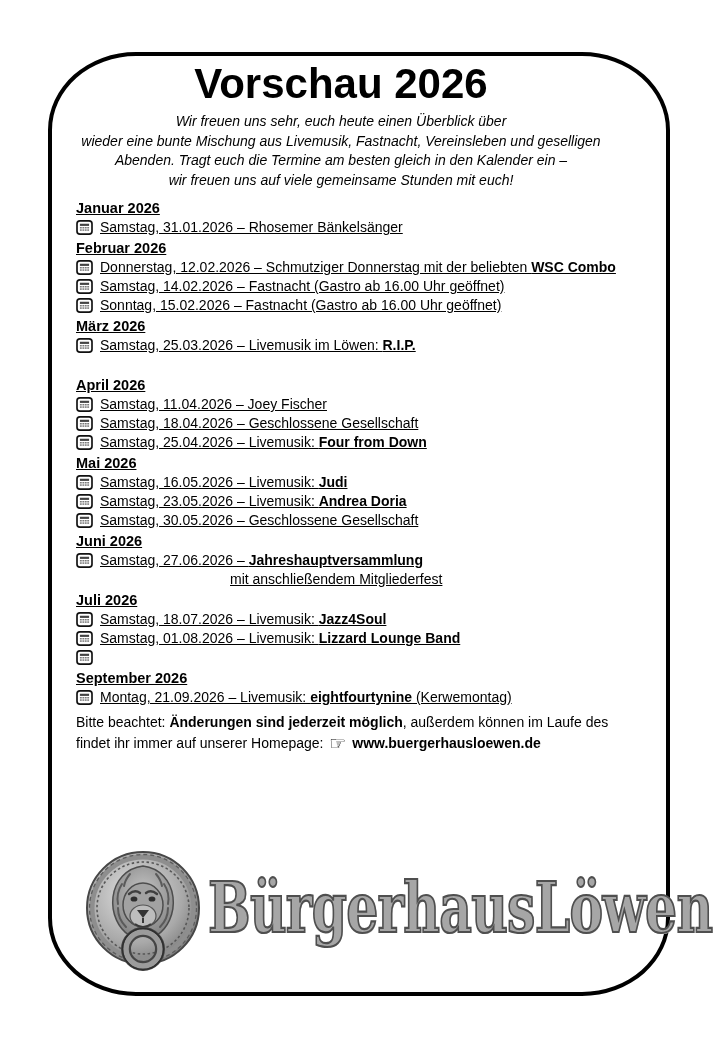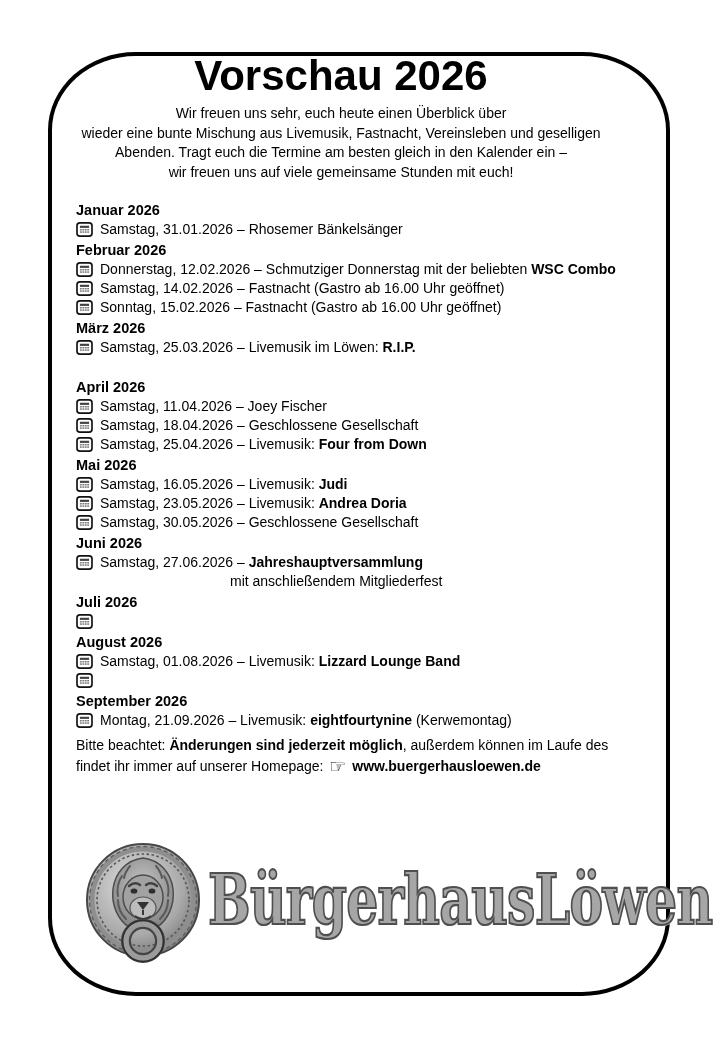--- a/index.html
+++ b/index.html
@@ -6,29 +6,29 @@
   body{
     width:720px;height:1040px;position:relative;overflow:hidden;
     font-family:"Liberation Sans",sans-serif;color:#000;
     -webkit-font-smoothing:antialiased;
   }
   .frame{
     position:absolute;left:48px;top:52px;width:622px;height:944px;
     border:4.5px solid #000;border-radius:88px / 78px;box-sizing:border-box;
     background:#fff;
   }
-  .content{position:absolute;left:48px;top:44px;width:586px;}
+  .content{position:absolute;left:48px;top:52px;width:586px;}
   h1.title{
     margin:8px 0 2px 0;text-align:center;
     font-size:42px;line-height:48px;font-weight:700;letter-spacing:0px;
   }
   .intro{margin-top:4px;text-align:center;font-size:14px;line-height:19.5px;}
-  .intro .line{white-space:nowrap;}
+  .intro .line{white-space:nowrap;font-style:italic;}
   .b{font-weight:700;}
-  .schedule{margin:17px 0 0 28px;font-size:14px;}
+  .schedule{margin:7px 0 0 28px;font-size:14px;text-decoration:underline;}
   .month{margin-top:0;}
   .month-name{font-weight:700;font-size:14.5px;line-height:20px;padding-top:1px;}
   .month.extra-gap{margin-bottom:19px;}
   .event-row{display:flex;align-items:center;line-height:19px;height:19px;}
   .cal-icon{flex:0 0 auto;width:17px;height:15px;margin-right:7px;display:inline-block;}
   .cal-icon svg{display:block;width:17px;height:15px;}
   .event-text{white-space:nowrap;}
   .event-extra{margin-left:154px;line-height:19px;}
   .notice{margin:5px 0 4px 28px;font-size:14px;line-height:21px;width:585px;}
   .notice .line{white-space:nowrap;}
@@ -320,24 +320,24 @@
                 <rect x="7.5" y="8.4" width="2.2" height="1.8"></rect>
                 <rect x="10.4" y="8.4" width="2.2" height="1.8"></rect>
                 <rect x="13.3" y="8.4" width="2.2" height="1.8"></rect>
       <rect x="4.5" y="11.2" width="2.2" height="1.8"></rect>
                 <rect x="7.5" y="11.2" width="2.2" height="1.8"></rect>
                 <rect x="10.4" y="11.2" width="2.2" height="1.8"></rect>
                 <rect x="13.3" y="11.2" width="2.2" height="1.8"></rect>
     </g>
   </svg>
           </span>
-        </div>
-      </div>
-      <div class="month">
-        <div class="month-name">August 2026</div>
+          <span class="event-text"><span>Samstag, 18.07.2026 – Livemusik: </span><span class="b">Jazz4Soul</span></span>
+        </div>
+      </div>
+      <div class="month">
         <div class="event-row">
           <span class="cal-icon">
             <svg viewBox="0 0 20 18">
     <rect x="1" y="1" width="18" height="16" rx="3.5" fill="#ffffff" stroke="#111" stroke-width="2"></rect>
     <rect x="4.5" y="4.5" width="11" height="2.6" fill="#444"></rect>
     <g fill="#7a7a7a">
       <rect x="4.5" y="8.4" width="2.2" height="1.8"></rect>
                 <rect x="7.5" y="8.4" width="2.2" height="1.8"></rect>
                 <rect x="10.4" y="8.4" width="2.2" height="1.8"></rect>
                 <rect x="13.3" y="8.4" width="2.2" height="1.8"></rect>

